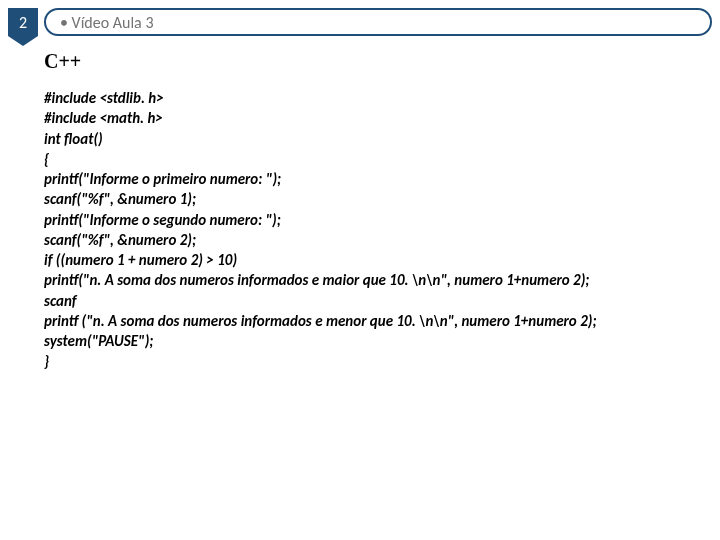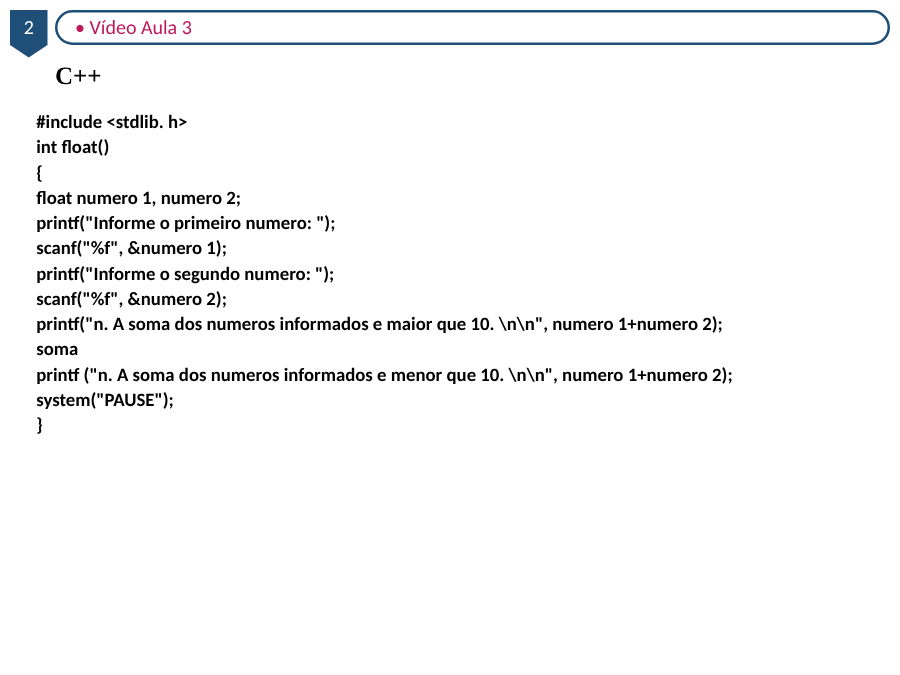--- a/index.html
+++ b/index.html
@@ -45,66 +45,68 @@
   }
   .title-pill {
     flex: 1;
     margin-left: 6px;
     border: 2px solid #1f4e79;
     border-radius: 14px;
     display: flex;
     align-items: center;
     padding: 0 14px;
     font-size: 16px;
-    color: #be185d;
+    color: #737373;
   }
   .subtitle {
     position: absolute;
     top: 50px;
     left: 44px;
     font-family: "Times New Roman", serif;
     font-weight: bold;
     font-size: 20px;
     color: #000;
   }
   .code-block {
     position: absolute;
     top: 88px;
-    left: 29px;
+    left: 44px;
     right: 44px;
     font-family: Calibri, Arial, sans-serif;
     font-size: 15px;
     line-height: 1.35;
     color: #000;
     font-weight: bold;
     white-space: normal;
+    font-style: italic;
   }
   .code-line { display: block; }
 </style>
 </head>
 <body>
 
 <div class="header-row">
   <div class="number-badge">
     <span>2</span>
   </div>
   <div class="title-pill">
     <span>• Vídeo Aula 3</span>
   </div>
 </div>
 
 <div class="subtitle">C++</div>
 
 <div class="code-block">
   <span class="code-line">#include &lt;stdlib. h&gt;</span>
+  <span class="code-line">#include &lt;math. h&gt;</span>
   <span class="code-line">int float()</span>
   <span class="code-line">{</span>
-  <span class="code-line">float numero 1, numero 2;</span>
   <span class="code-line">printf("Informe o primeiro numero: ");</span>
   <span class="code-line">scanf("%f", &amp;numero 1);</span>
   <span class="code-line">printf("Informe o segundo numero: ");</span>
   <span class="code-line">scanf("%f", &amp;numero 2);</span>
+  <span class="code-line">if ((numero 1 + numero 2) &gt; 10)</span>
   <span class="code-line">printf("n. A soma dos numeros informados e maior que 10. \n\n", numero 1+numero 2);</span>
-  <span class="code-line">soma</span>
+  <span class="code-line">scanf</span>
   <span class="code-line">printf ("n. A soma dos numeros informados e menor que 10. \n\n", numero 1+numero 2);</span>
   <span class="code-line">system("PAUSE");</span>
   <span class="code-line">}</span>
 </div>
 
 </body></html>

